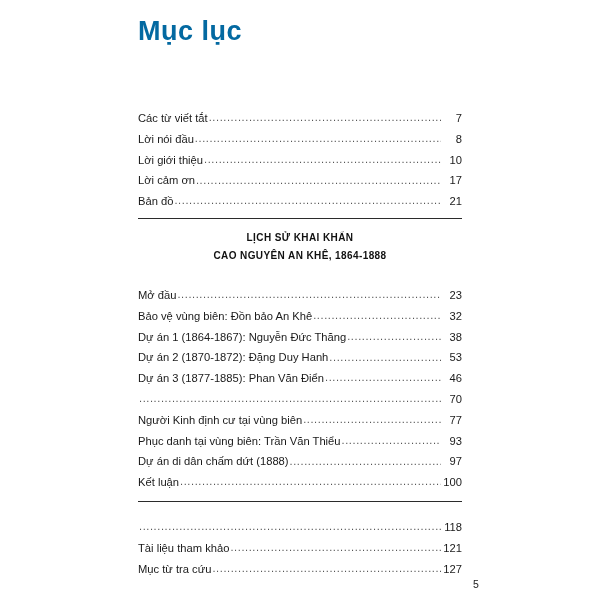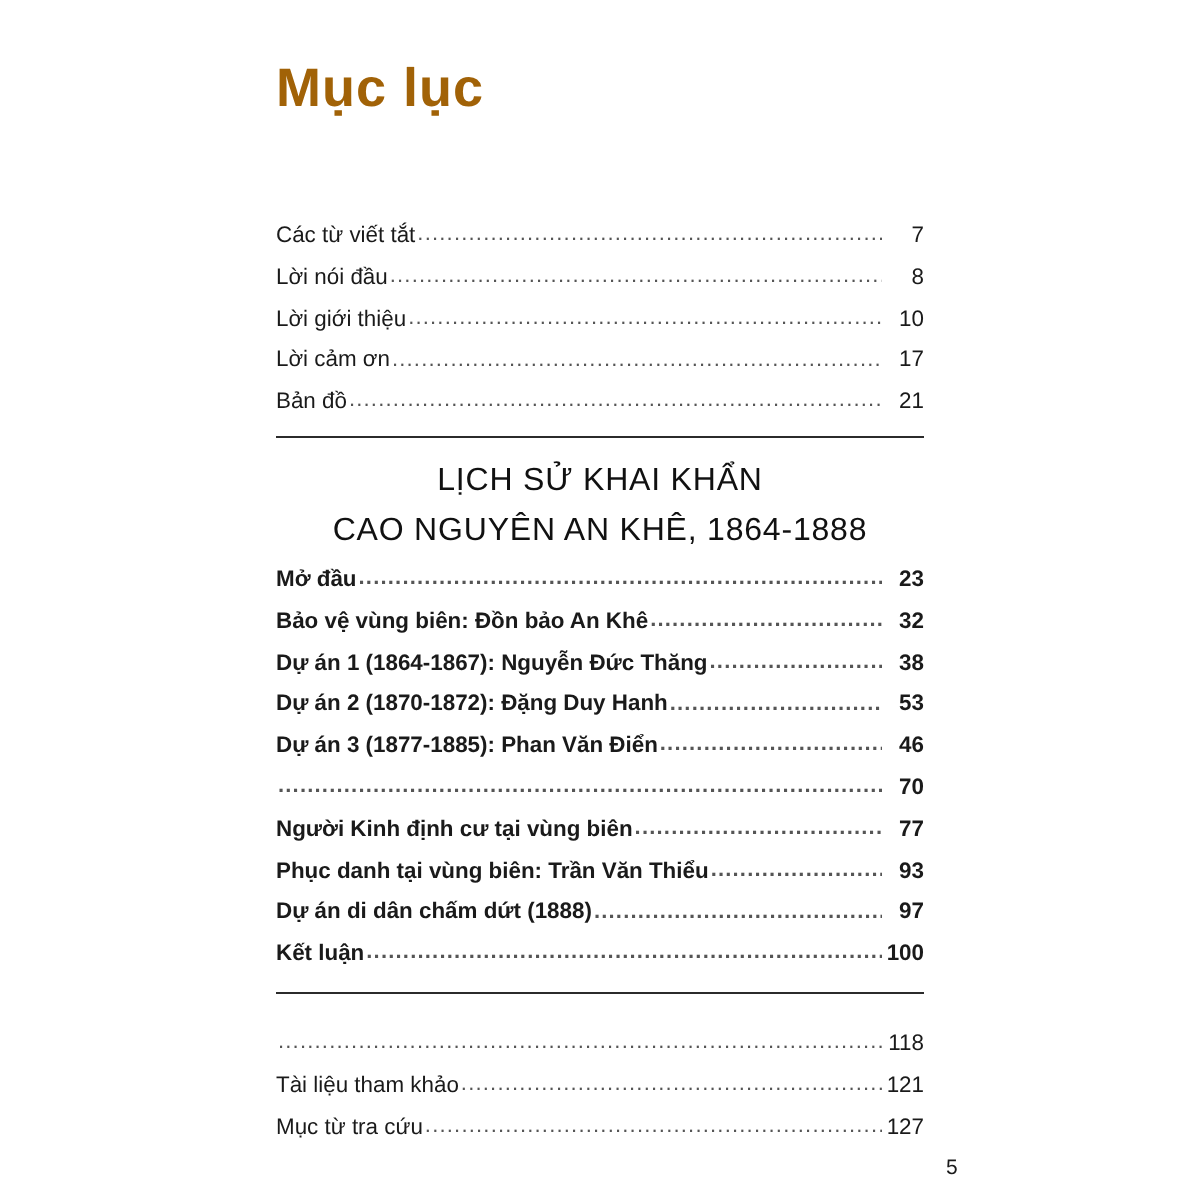--- a/index.html
+++ b/index.html
@@ -17,25 +17,25 @@
   .page {
     position: relative;
     width: 600px;
     height: 600px;
     box-sizing: border-box;
     padding: 0;
   }
   .title {
     position: absolute;
     left: 138px;
-    top: 29px;
+    top: 16px;
     font-size: 27px;
     font-weight: bold;
     letter-spacing: 0.5px;
-    color: #a16207;
+    color: #0369a1;
   }
   .toc {
     position: absolute;
     left: 138px;
     top: 108px;
     width: 324px;
   }
   .entry {
     display: flex;
     align-items: flex-end;
@@ -65,33 +65,32 @@
     min-width: 20px;
     color: #1a1a1a;
   }
   .rule {
     border-top: 1px solid #2b2b2b;
     margin: 6px 0 0 0;
     height: 0;
   }
   .section-head {
     text-align: center;
-    font-weight: normal;
-    font-size: 16px;
+    font-weight: bold;
+    font-size: 10px;
     letter-spacing: 0.4px;
     color: #111111;
     margin-top: 13px;
   }
   .section-head .line2 {
     margin-top: 7px;
   }
   .section-block {
-    margin-top: 5px;
+    margin-top: 24px;
     padding-bottom: 2px;
-    font-weight: bold;
   }
   .gap {
     height: 15px;
   }
   .folio {
     position: absolute;
     left: 473px;
     top: 578px;
     font-size: 10.5px;
     color: #1a1a1a;

